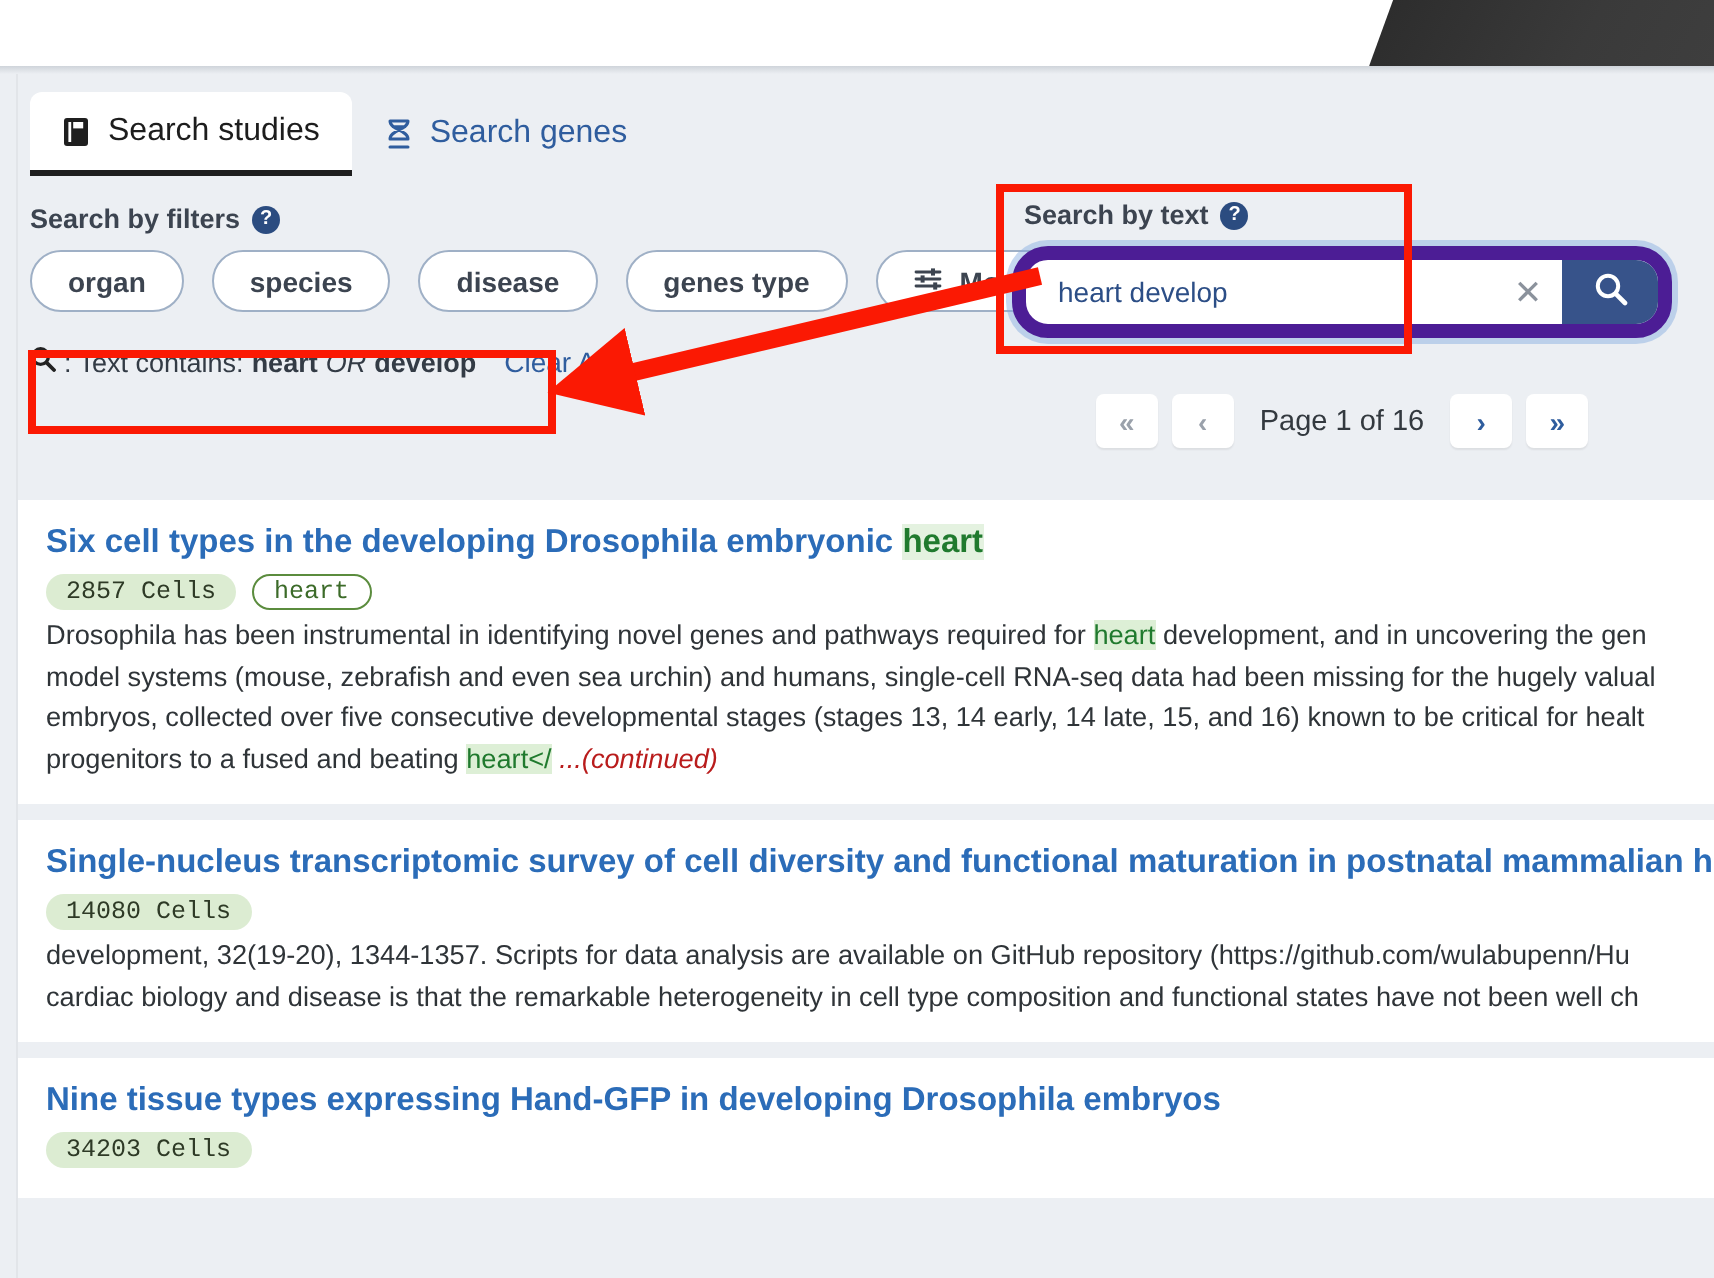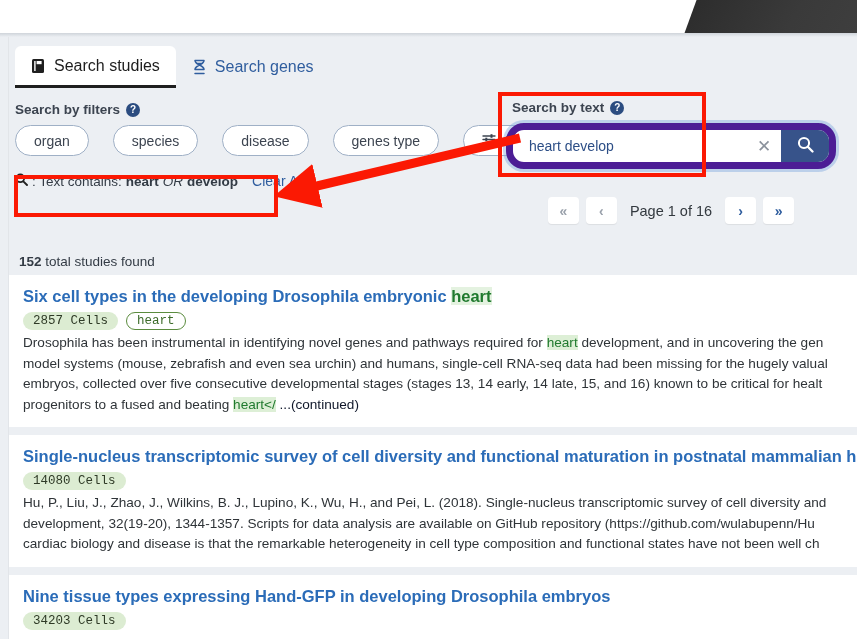--- a/index.html
+++ b/index.html
@@ -119,21 +119,21 @@
     background: #2b4c80;
     color: #fff;
     font-size: 10px;
     font-weight: bold;
     align-items: center;
     justify-content: center;
     line-height: 1;
     cursor: pointer;
   }
 
-  .pill-row { display: flex; gap: 24px; align-items: center; }
+  .pill-row { display: flex; gap: 14px; align-items: center; font-weight: bold; }
   .pill {
     border: 1px solid #9fb0c6;
     background: #ffffff;
     color: #3c4450;
     border-radius: 22px;
     height: 31px;
     padding: 0 18px;
     font-size: 14px;
     display: inline-flex;
     align-items: center;
@@ -297,21 +297,21 @@
   }
 
   .study-desc {
     font-size: 13.6px;
     line-height: 20.5px;
     color: #2f3438;
     white-space: nowrap;
     overflow: hidden;
   }
   .study-desc .hl { color: #207a2e; background: #ddefd6; }
-  .study-desc .cont { color: #0f172a; }
+  .study-desc .cont { color: #b91c1c; font-style: italic; }
 
   
   .annot {
     position: absolute;
     border: 4px solid #fb1903;
     z-index: 40;
     pointer-events: none;
   }
   #annot-text-query { left: 14px; top: 175px; width: 264px; height: 42px; }
   #annot-search-text { left: 498px; top: 92px; width: 208px; height: 85px; }
@@ -429,44 +429,40 @@
         <div class="pagination">
           <button class="pg-btn disabled">«</button>
           <button class="pg-btn disabled">‹</button>
           <span class="pg-label">Page 1 of 16</span>
           <button class="pg-btn">›</button>
           <button class="pg-btn">»</button>
         </div>
       </div>
 
       <div style="position:absolute; left:0; top:216px; width:848px;">
-        <div class="results-count">
-          <b>152</b><span> total studies found</span>
-        </div>
         <div id="study-list">
             <div class="study-card">
               <div class="study-title"><span>Six cell types in the developing Drosophila embryonic </span><span class="hl">heart</span></div>
               <div class="badges">
                 <span class="badge-cells">2857 Cells</span>
                 <span class="badge-outline">heart</span>
               </div>
               <div>
                 <div class="study-desc"><span>Drosophila has been instrumental in identifying novel genes and pathways required for </span><span class="hl">heart</span><span> development, and in uncovering the gen</span></div>
                 <div class="study-desc"><span>model systems (mouse, zebrafish and even sea urchin) and humans, single-cell RNA-seq data had been missing for the hugely valual</span></div>
                 <div class="study-desc"><span>embryos, collected over five consecutive developmental stages (stages 13, 14 early, 14 late, 15, and 16) known to be critical for healt</span></div>
                 <div class="study-desc"><span>progenitors to a fused and beating </span><span class="hl">heart&lt;/</span><span> </span><span class="cont">...(continued)</span></div>
               </div>
             </div>
             <div class="study-card">
               <div class="study-title"><span>Single-nucleus transcriptomic survey of cell diversity and functional maturation in postnatal mammalian hearts</span></div>
               <div class="badges">
                 <span class="badge-cells">14080 Cells</span>
               </div>
               <div>
-                <div class="study-desc"><span>Hu, P., Liu, J., Zhao, J., Wilkins, B. J., Lupino, K., Wu, H., and Pei, L. (2018). Single-nucleus transcriptomic survey of cell diversity and</span></div>
                 <div class="study-desc"><span>development, 32(19-20), 1344-1357.  Scripts for data analysis are available on GitHub repository (https://github.com/wulabupenn/Hu</span></div>
                 <div class="study-desc"><span>cardiac biology and disease is that the remarkable heterogeneity in cell type composition and functional states have not been well ch</span></div>
               </div>
             </div>
             <div class="study-card">
               <div class="study-title"><span>Nine tissue types expressing Hand-GFP in developing Drosophila embryos</span></div>
               <div class="badges">
                 <span class="badge-cells">34203 Cells</span>
               </div>
             </div>

